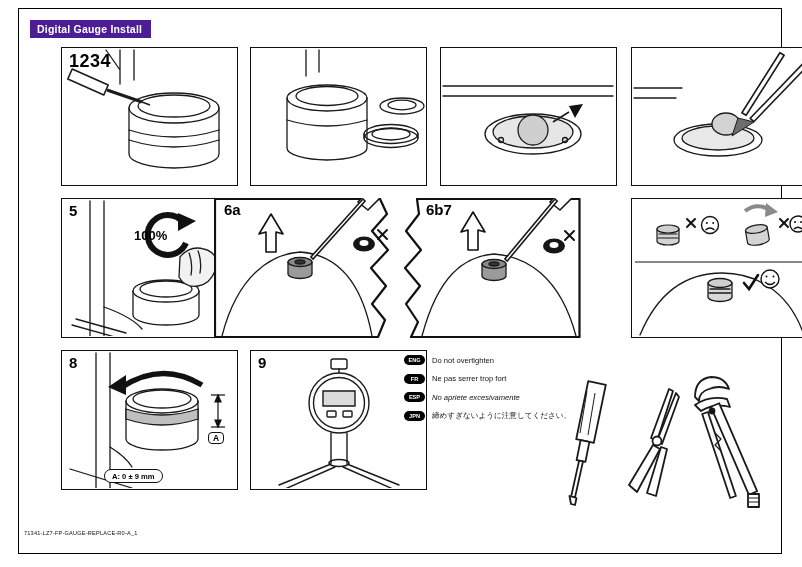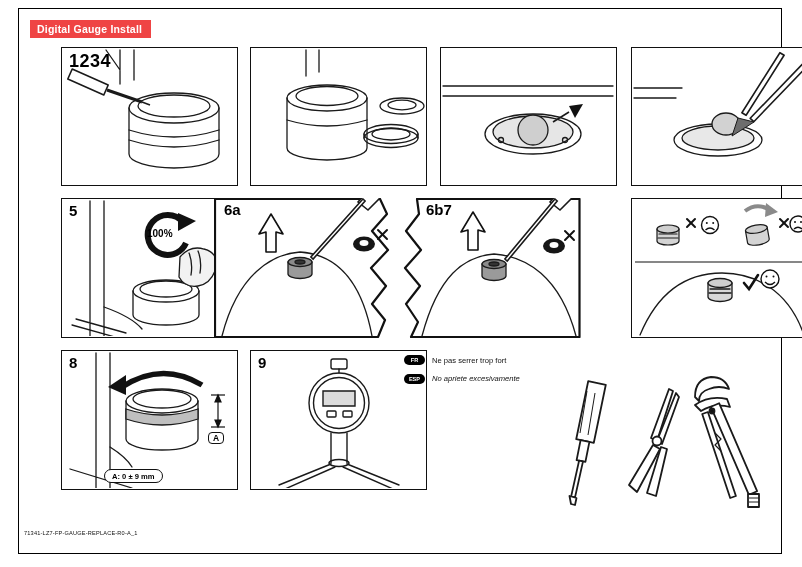--- a/index.html
+++ b/index.html
@@ -1,18 +1,18 @@
 <!DOCTYPE html>
 <html><head>
 <meta charset="utf-8">
 <style>
   html,body{margin:0;padding:0;background:#fff;}
   #page{position:relative;width:802px;height:567px;background:#fff;font-family:"Liberation Sans",sans-serif;overflow:hidden;}
   #border{position:absolute;left:18px;top:8px;width:764px;height:546px;border:1.6px solid #000;box-sizing:border-box;}
-  #titlebar{position:absolute;left:30px;top:20px;background:#ef4444;color:#fff;font-weight:bold;font-size:10.5px;padding:3px 9px 3px 7px;letter-spacing:.2px;}
+  #titlebar{position:absolute;left:30px;top:20px;background:#4c1d95;color:#fff;font-weight:bold;font-size:10.5px;padding:3px 9px 3px 7px;letter-spacing:.2px;}
   .panel{position:absolute;border:1.7px solid #111;background:#fff;box-sizing:border-box;margin-left:36px;}
   .panel-nb{position:absolute;background:transparent;box-sizing:border-box;}
   .panel svg,.panel-nb svg{position:absolute;left:0;top:0;}
   .plabel{position:absolute;top:3px;left:7px;font-weight:bold;font-size:15px;color:#000;z-index:3;}
   .plabel.big{font-size:18px;letter-spacing:.5px;}
   .overlay-text{position:absolute;font-weight:bold;color:#000;z-index:3;}
   #warnings{position:absolute;left:404px;top:355px;width:185px;}
   .warn-row{display:flex;align-items:center;margin-bottom:8.5px;}
   .badge{background:#000;color:#fff;border-radius:8px;font-size:5.6px;font-weight:bold;padding:2px 4px;min-width:13px;text-align:center;margin-right:7px;flex:0 0 auto;}
   .warn-text{font-size:7.6px;color:#111;white-space:nowrap;}
@@ -102,21 +102,21 @@
       <g>
         <polygon points="147.9,4.7 109.9,64.7 114.1,67.3 152.1,7.3" fill="#fff" stroke="#1a1a1a" stroke-width="1.6" stroke-linejoin="round"></polygon>
         <polygon points="170.2,16.3 118.2,70.3 121.8,73.7 173.8,19.7" fill="#fff" stroke="#1a1a1a" stroke-width="1.6" stroke-linejoin="round"></polygon>
         <polygon points="106,70 122,74 100,88" fill="#6d6d6d" stroke="#1a1a1a" stroke-width="1"></polygon>
       </g>
     </svg>
   </div>
 
   <div class="panel" style="left:25px;top:198px;width:177px;height:140px;">
     <span class="plabel">5</span>
-    <span class="overlay-text" style="left:85px;top:29px;font-size:10px;">100%</span>
+    <span class="overlay-text" style="left:72px;top:29px;font-size:13px;">100%</span>
     <svg width="174" height="137" viewBox="0 0 174 137">
       <g stroke="#1a1a1a" stroke-width="1.3" fill="none" stroke-linecap="round">
         <path d="M28,2 V137 M42,2 V137 M10,126 L60,140 M14,120 L64,134"></path>
         <path d="M42,108 Q70,118 80,130"></path>
         <ellipse cx="104" cy="92" rx="33" ry="11"></ellipse>
         <ellipse cx="104" cy="90" rx="26" ry="8"></ellipse>
         <path d="M71,92 V116 A33,10 0 0 0 137,116 V92"></path>
         <path d="M118,58 Q128,46 142,50 Q158,54 153,72 Q148,85 136,87 Q123,89 117,78 Z" fill="#f2f2f2"></path>
         <path d="M127,54 Q131,64 129,76 M136,52 Q140,62 138,74"></path>
       </g>
@@ -283,26 +283,34 @@
         <path d="M80,82 V112 M96,82 V112"></path>
         <ellipse cx="88" cy="112" rx="10" ry="3.5"></ellipse>
         <path d="M80,113 L28,134 M84,116 L34,138"></path>
         <path d="M96,113 L148,134 M92,116 L142,138"></path>
       </g>
     </svg>
   </div>
 
   <div id="warnings">
     <div class="warn-row">
+      <span class="badge">ENG</span>
+      <span class="warn-text">Do not overtighten</span>
+    </div>
+    <div class="warn-row">
       <span class="badge">FR</span>
       <span class="warn-text">Ne pas serrer trop fort</span>
     </div>
     <div class="warn-row">
       <span class="badge">ESP</span>
       <span class="warn-text it">No apriete excesivamente</span>
+    </div>
+    <div class="warn-row">
+      <span class="badge">JPN</span>
+      <span class="warn-text">締めすぎないように注意してください。</span>
     </div>
   </div>
 
   <svg style="position:absolute;left:563px;top:345px;" width="215" height="178" viewBox="0 0 215 178">
     <g stroke="#1a1a1a" stroke-width="1.8" stroke-linejoin="round" fill="#fff">
       <polygon points="25.2,36.2 42.8,39.8 30.8,97.8 13.2,94.2"></polygon>
       <polygon points="17.6,95.1 26.4,96.9 22.4,116.9 13.6,115.1"></polygon>
       <polygon points="16.1,115.6 20,116.4 12,152.4 8.1,151.6"></polygon>
       <polygon points="6.5,151 13.5,153 12,160 8,159"></polygon>
       <line x1="24" y1="46" x2="17" y2="88" stroke-width="1"></line>

